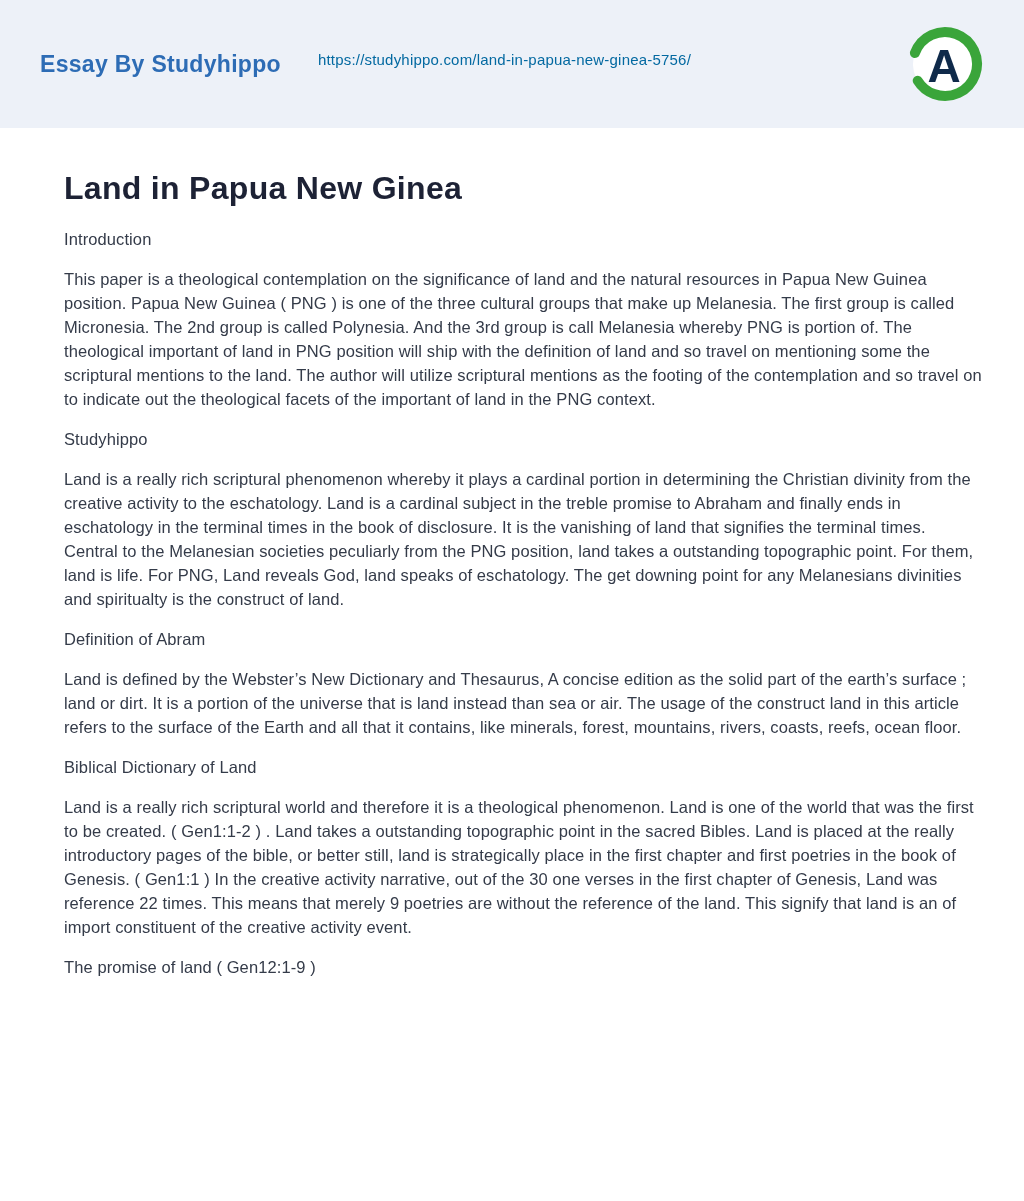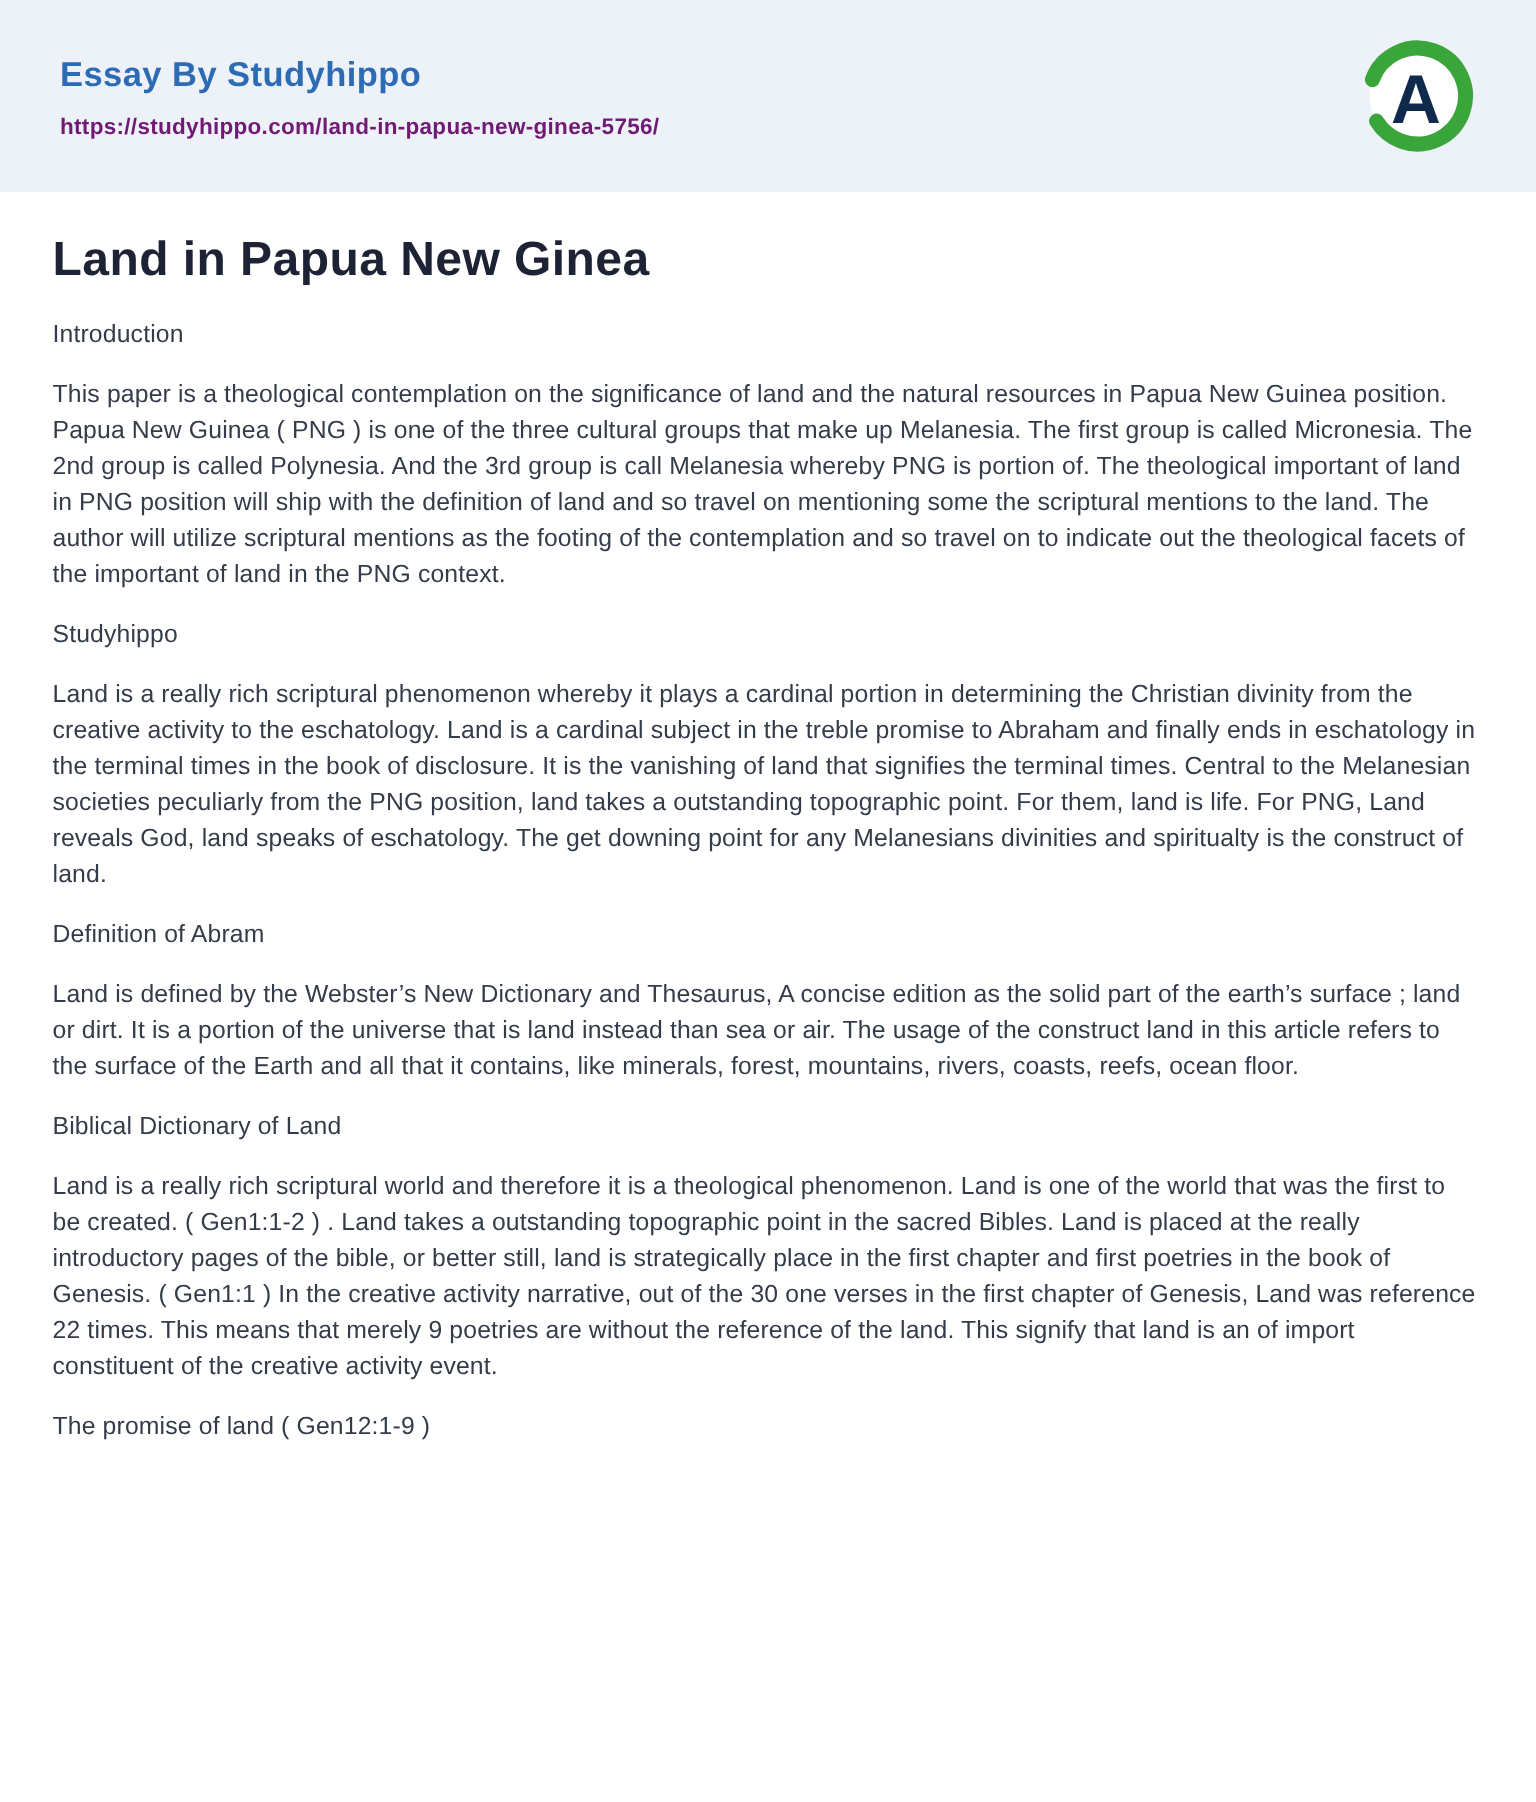--- a/index.html
+++ b/index.html
@@ -14,47 +14,49 @@
   .site-header {
     background: #edf1f8;
     height: 128px;
     display: flex;
     align-items: center;
     justify-content: space-between;
     padding: 0 40px;
   }
   .header-text {
     display: flex;
-    flex-direction: column;
+    flex-direction: row;
     gap: 13px;
   }
   .site-title {
     color: #2d6cb5;
     font-size: 23px;
     font-weight: 700;
     letter-spacing: 0.3px;
     text-decoration: none;
     cursor: pointer;
   }
   .site-url {
-    color: #701a75;
+    color: #0369a1;
     font-size: 15px;
-    font-weight: 700;
+    font-weight: 400;
     letter-spacing: 0.2px;
     text-decoration: none;
     cursor: pointer;
+    margin-left: 24px;
   }
   .logo-wrap {
     width: 78px;
     height: 78px;
     flex: 0 0 auto;
     cursor: pointer;
   }
   main {
-    padding: 26px 40px 0 35px;
+    padding: 26px 40px 0 64px;
+    margin-top: 16px;
   }
   .article-title {
     font-size: 32px;
     font-weight: 800;
     color: #1d2235;
     letter-spacing: 0.3px;
     margin: 0 0 20px 0;
   }
   .article-subtitle,
   .block-heading,

